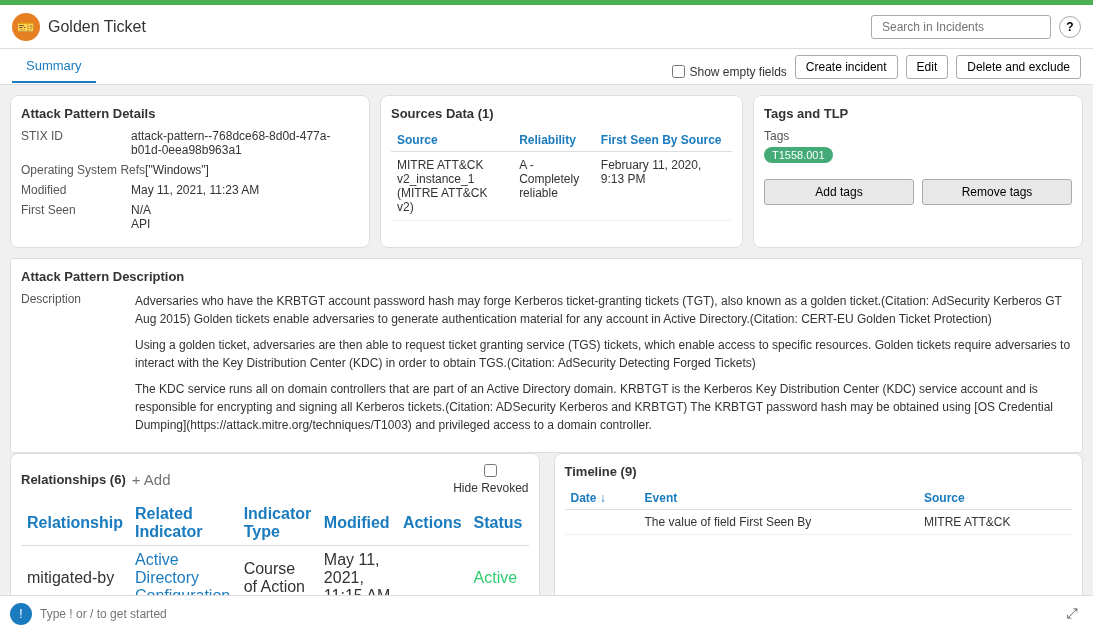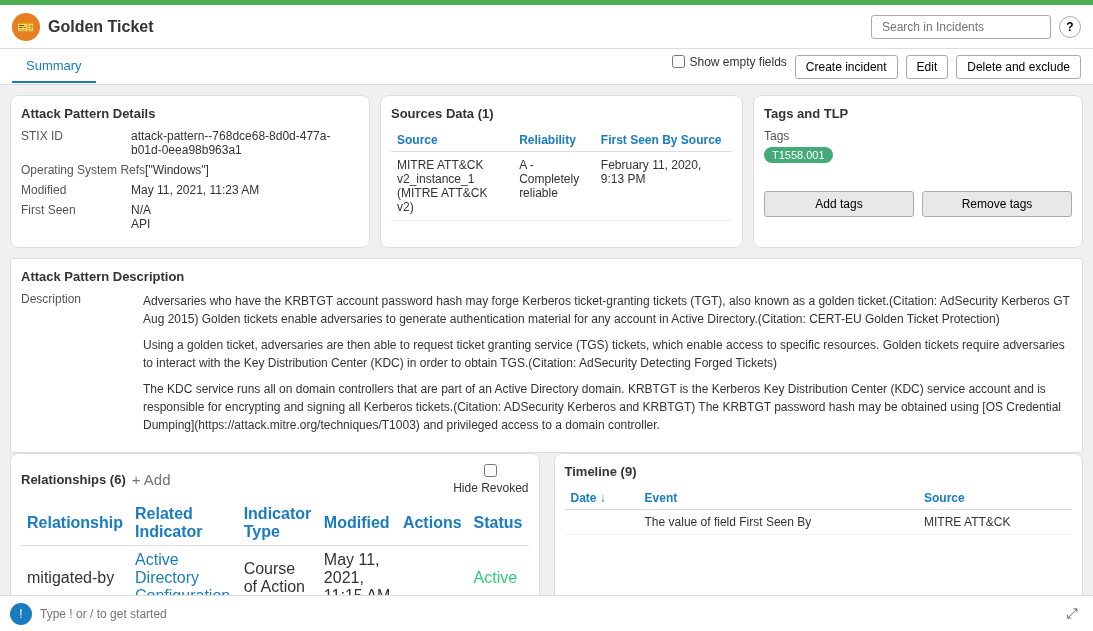--- a/index.html
+++ b/index.html
@@ -10,21 +10,21 @@
       display: flex; align-items: center; justify-content: space-between;
       background: #fff; padding: 8px 12px; border-bottom: 1px solid #ddd;
       height: 44px;
     }
     .header-left { display: flex; align-items: center; gap: 8px; }
     .header-icon {
       width: 28px; height: 28px; background: #e67e22; border-radius: 50%;
       display: flex; align-items: center; justify-content: center;
       color: white; font-size: 14px; font-weight: bold;
     }
-    .header-title { font-size: 16px; font-weight: bold; }
+    .header-title { font-size: 16px; font-weight: normal; }
     .header-right { display: flex; align-items: center; gap: 8px; }
     .search-box {
       padding: 4px 10px; border: 1px solid #aaa; border-radius: 3px;
       font-size: 12px; width: 180px; background: #fff; color: #999;
     }
     .help-btn {
       width: 22px; height: 22px; border: 1px solid #aaa; border-radius: 50%;
       background: #fff; cursor: pointer; font-size: 12px; display: flex;
       align-items: center; justify-content: center; font-weight: bold;
     }
@@ -35,21 +35,21 @@
       background: #fff; border-bottom: 1px solid #ddd;
       display: flex; align-items: center; justify-content: space-between;
       padding: 0 12px; height: 36px;
     }
     .tabs { display: flex; }
     .tab {
       padding: 8px 14px; cursor: pointer; font-size: 13px;
       border-bottom: 2px solid transparent; color: #555;
     }
     .tab.active { color: #1a7bbf; border-bottom: 2px solid #1a7bbf; }
-    .tabs-actions { display: flex; align-items: flex-start; gap: 8px; }
+    .tabs-actions { display: flex; align-items: flex-end; gap: 8px; }
     .checkbox-label { display: flex; align-items: center; gap: 4px; font-size: 12px; }
     .action-btn {
       padding: 4px 10px; border: 1px solid #aaa; border-radius: 3px;
       background: #fff; cursor: pointer; font-size: 12px;
     }
     .card-title { font-weight: bold; font-size: 13px; margin-bottom: 8px; }
 
     
     .detail-row { display: flex; margin-bottom: 6px; font-size: 12px; }
     .detail-label { color: #555; min-width: 110px; }
@@ -57,21 +57,21 @@
     .sources-table { width: 100%; border-collapse: collapse; font-size: 12px; }
     .sources-table th {
       text-align: left; color: #1a7bbf; border-bottom: 1px solid #ddd;
       padding: 4px 6px; white-space: nowrap;
     }
     .sources-table td { padding: 6px 6px; vertical-align: top; border-bottom: 1px solid #f0f0f0; }
 
     
     .tag-badge {
       display: inline-block; background: #4a7; color: white;
-      border-radius: 10px; padding: 2px 8px; font-size: 11px; margin-bottom: 20px;
+      border-radius: 10px; padding: 2px 8px; font-size: 11px; margin-bottom: 8px;
     }
     .tags-buttons { display: flex; gap: 8px; margin-top: 8px; }
     .tag-action-btn {
       flex: 1; padding: 5px; border: 1px solid #aaa; border-radius: 3px;
       background: #e8e8e8; cursor: pointer; font-size: 12px;
     }
 
     
     .bottom-section {
       display: grid; grid-template-columns: 1fr 1fr;
@@ -245,21 +245,21 @@
         </div>
         <div class="tags-buttons">
           <button class="tag-action-btn">Add tags</button>
           <button class="tag-action-btn">Remove tags</button>
         </div>
       </div>
     </div>
 
     <div class="full-width-card">
       <div class="card-title">Attack Pattern Description</div>
-      <div style="display:flex; gap:12px;">
+      <div style="display:flex; gap:4px;">
         <span style="color:#555; font-size:12px; min-width:110px;">Description</span>
         <div>
           <p class="desc-text">Adversaries who have the KRBTGT account password hash may forge Kerberos ticket-granting tickets (TGT), also known as a golden ticket.(Citation: AdSecurity Kerberos GT Aug 2015) Golden tickets enable adversaries to generate authentication material for any account in Active Directory.(Citation: CERT-EU Golden Ticket Protection)</p>
           <p class="desc-text">Using a golden ticket, adversaries are then able to request ticket granting service (TGS) tickets, which enable access to specific resources. Golden tickets require adversaries to interact with the Key Distribution Center (KDC) in order to obtain TGS.(Citation: AdSecurity Detecting Forged Tickets)</p>
           <p class="desc-text">The KDC service runs all on domain controllers that are part of an Active Directory domain. KRBTGT is the Kerberos Key Distribution Center (KDC) service account and is responsible for encrypting and signing all Kerberos tickets.(Citation: ADSecurity Kerberos and KRBTGT) The KRBTGT password hash may be obtained using [OS Credential Dumping](https://attack.mitre.org/techniques/T1003) and privileged access to a domain controller.</p>
         </div>
       </div>
     </div>
 
     <div class="bottom-section">

